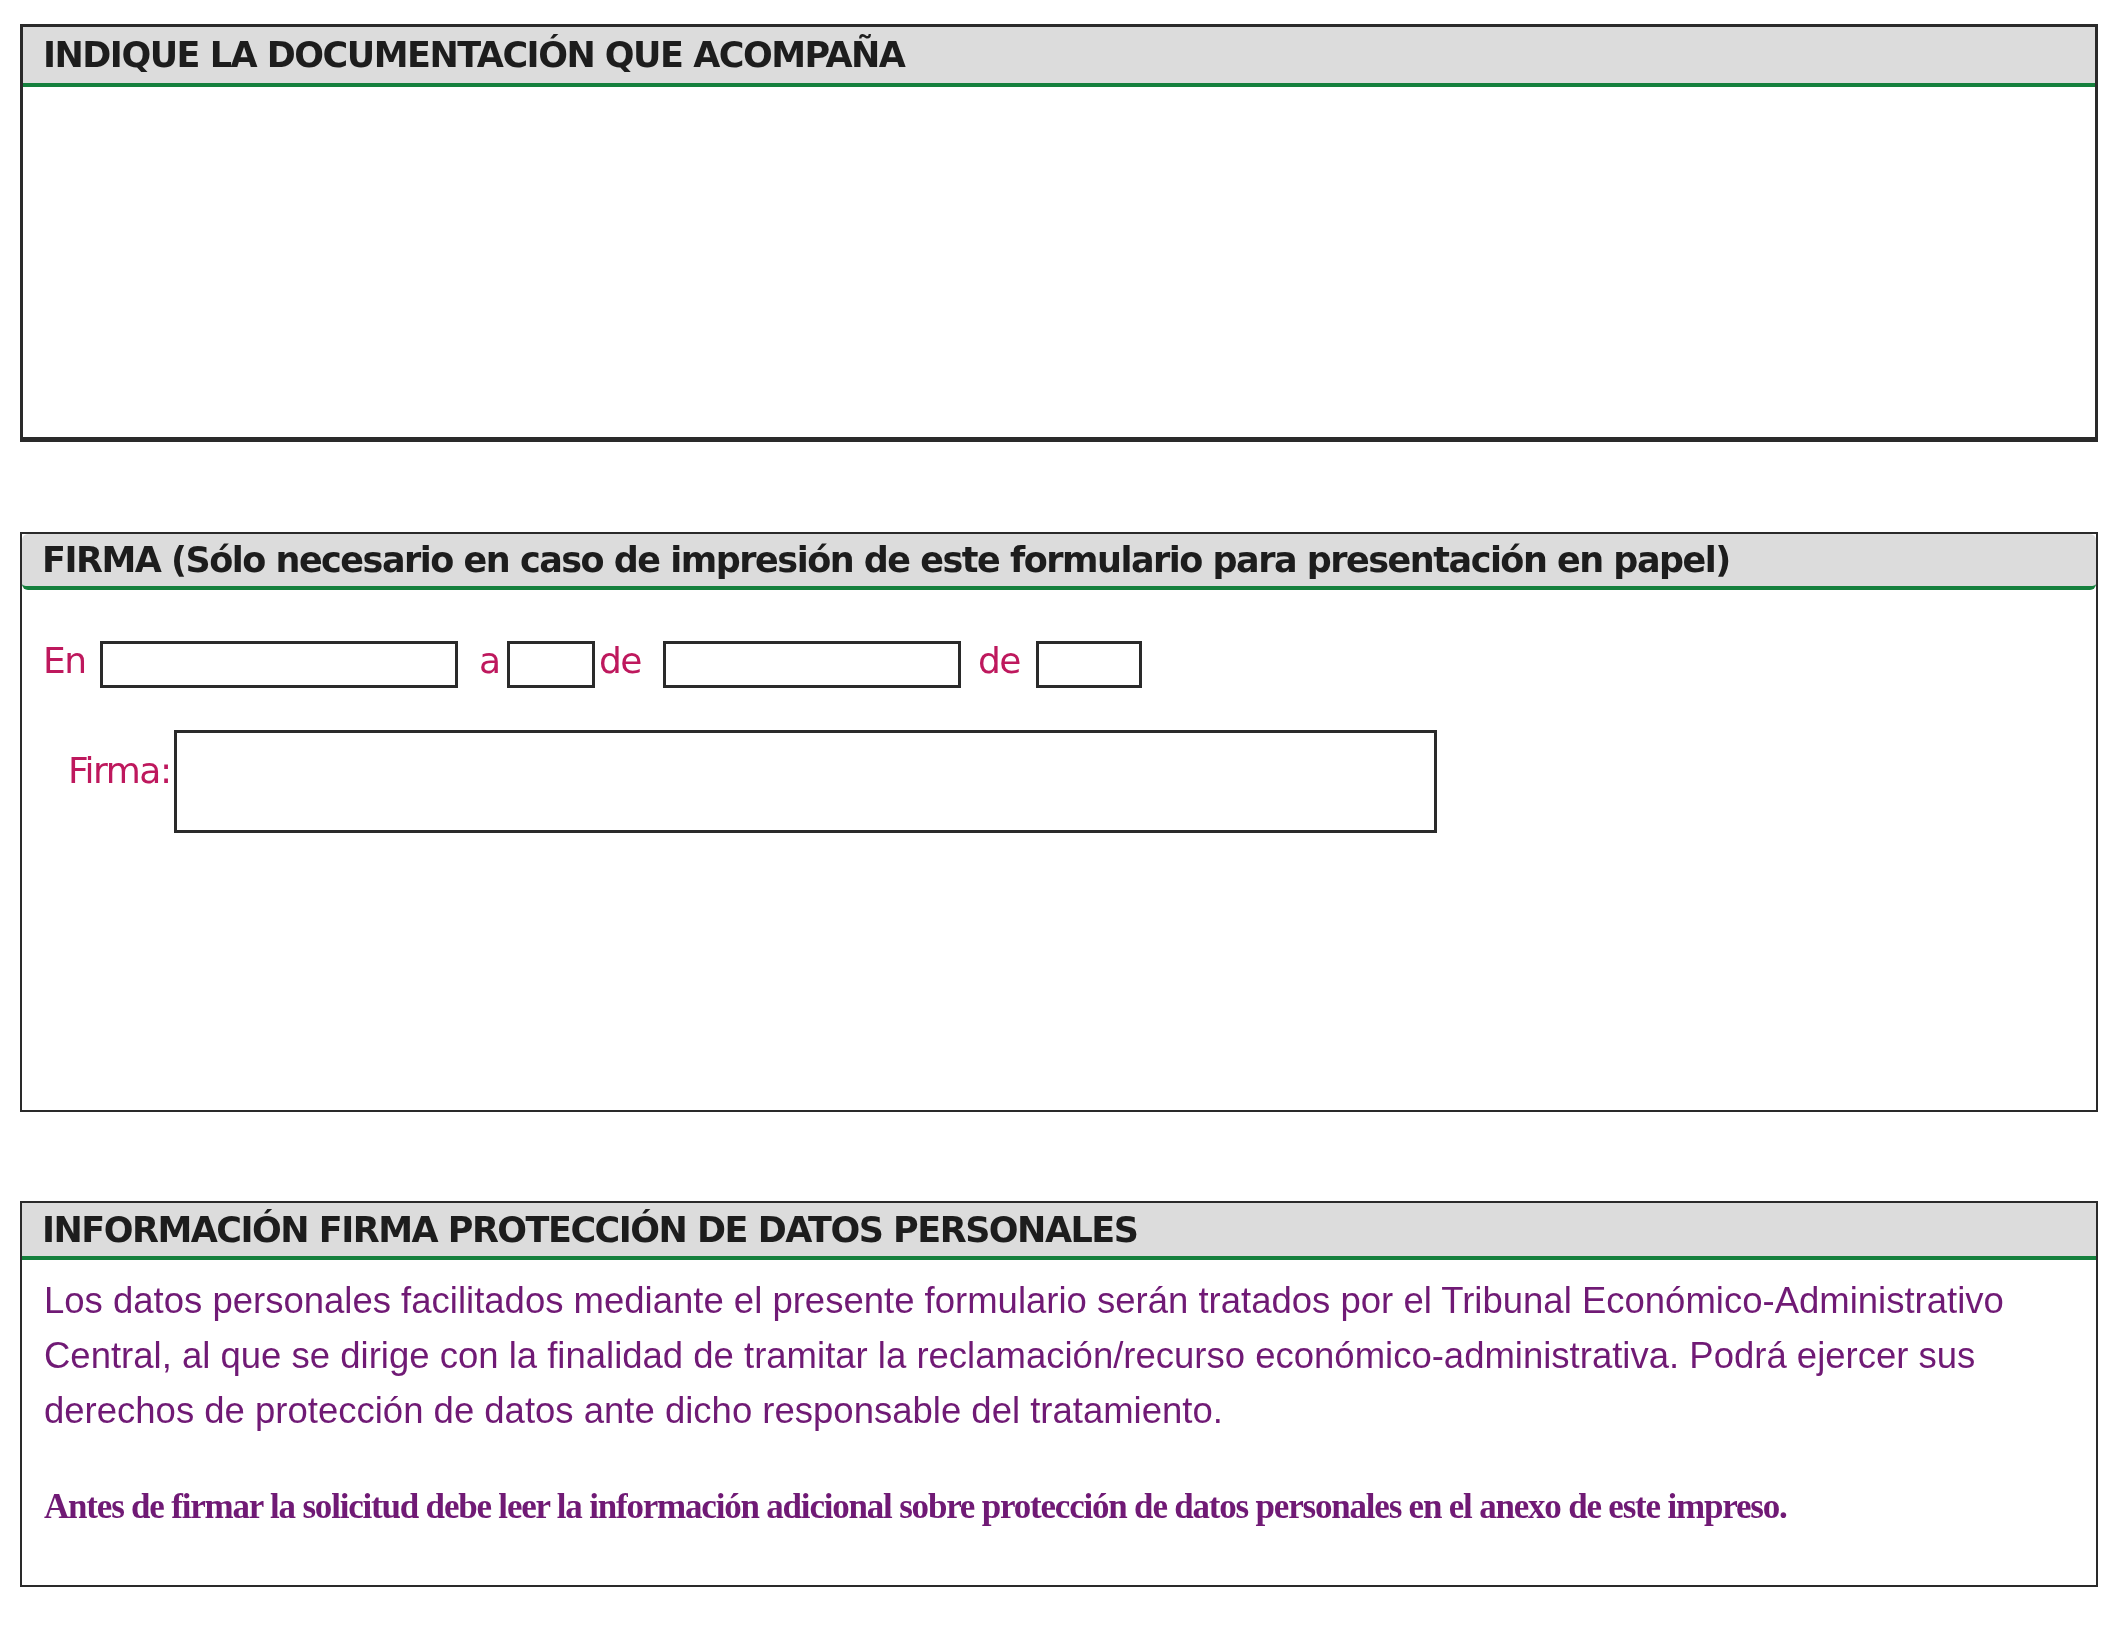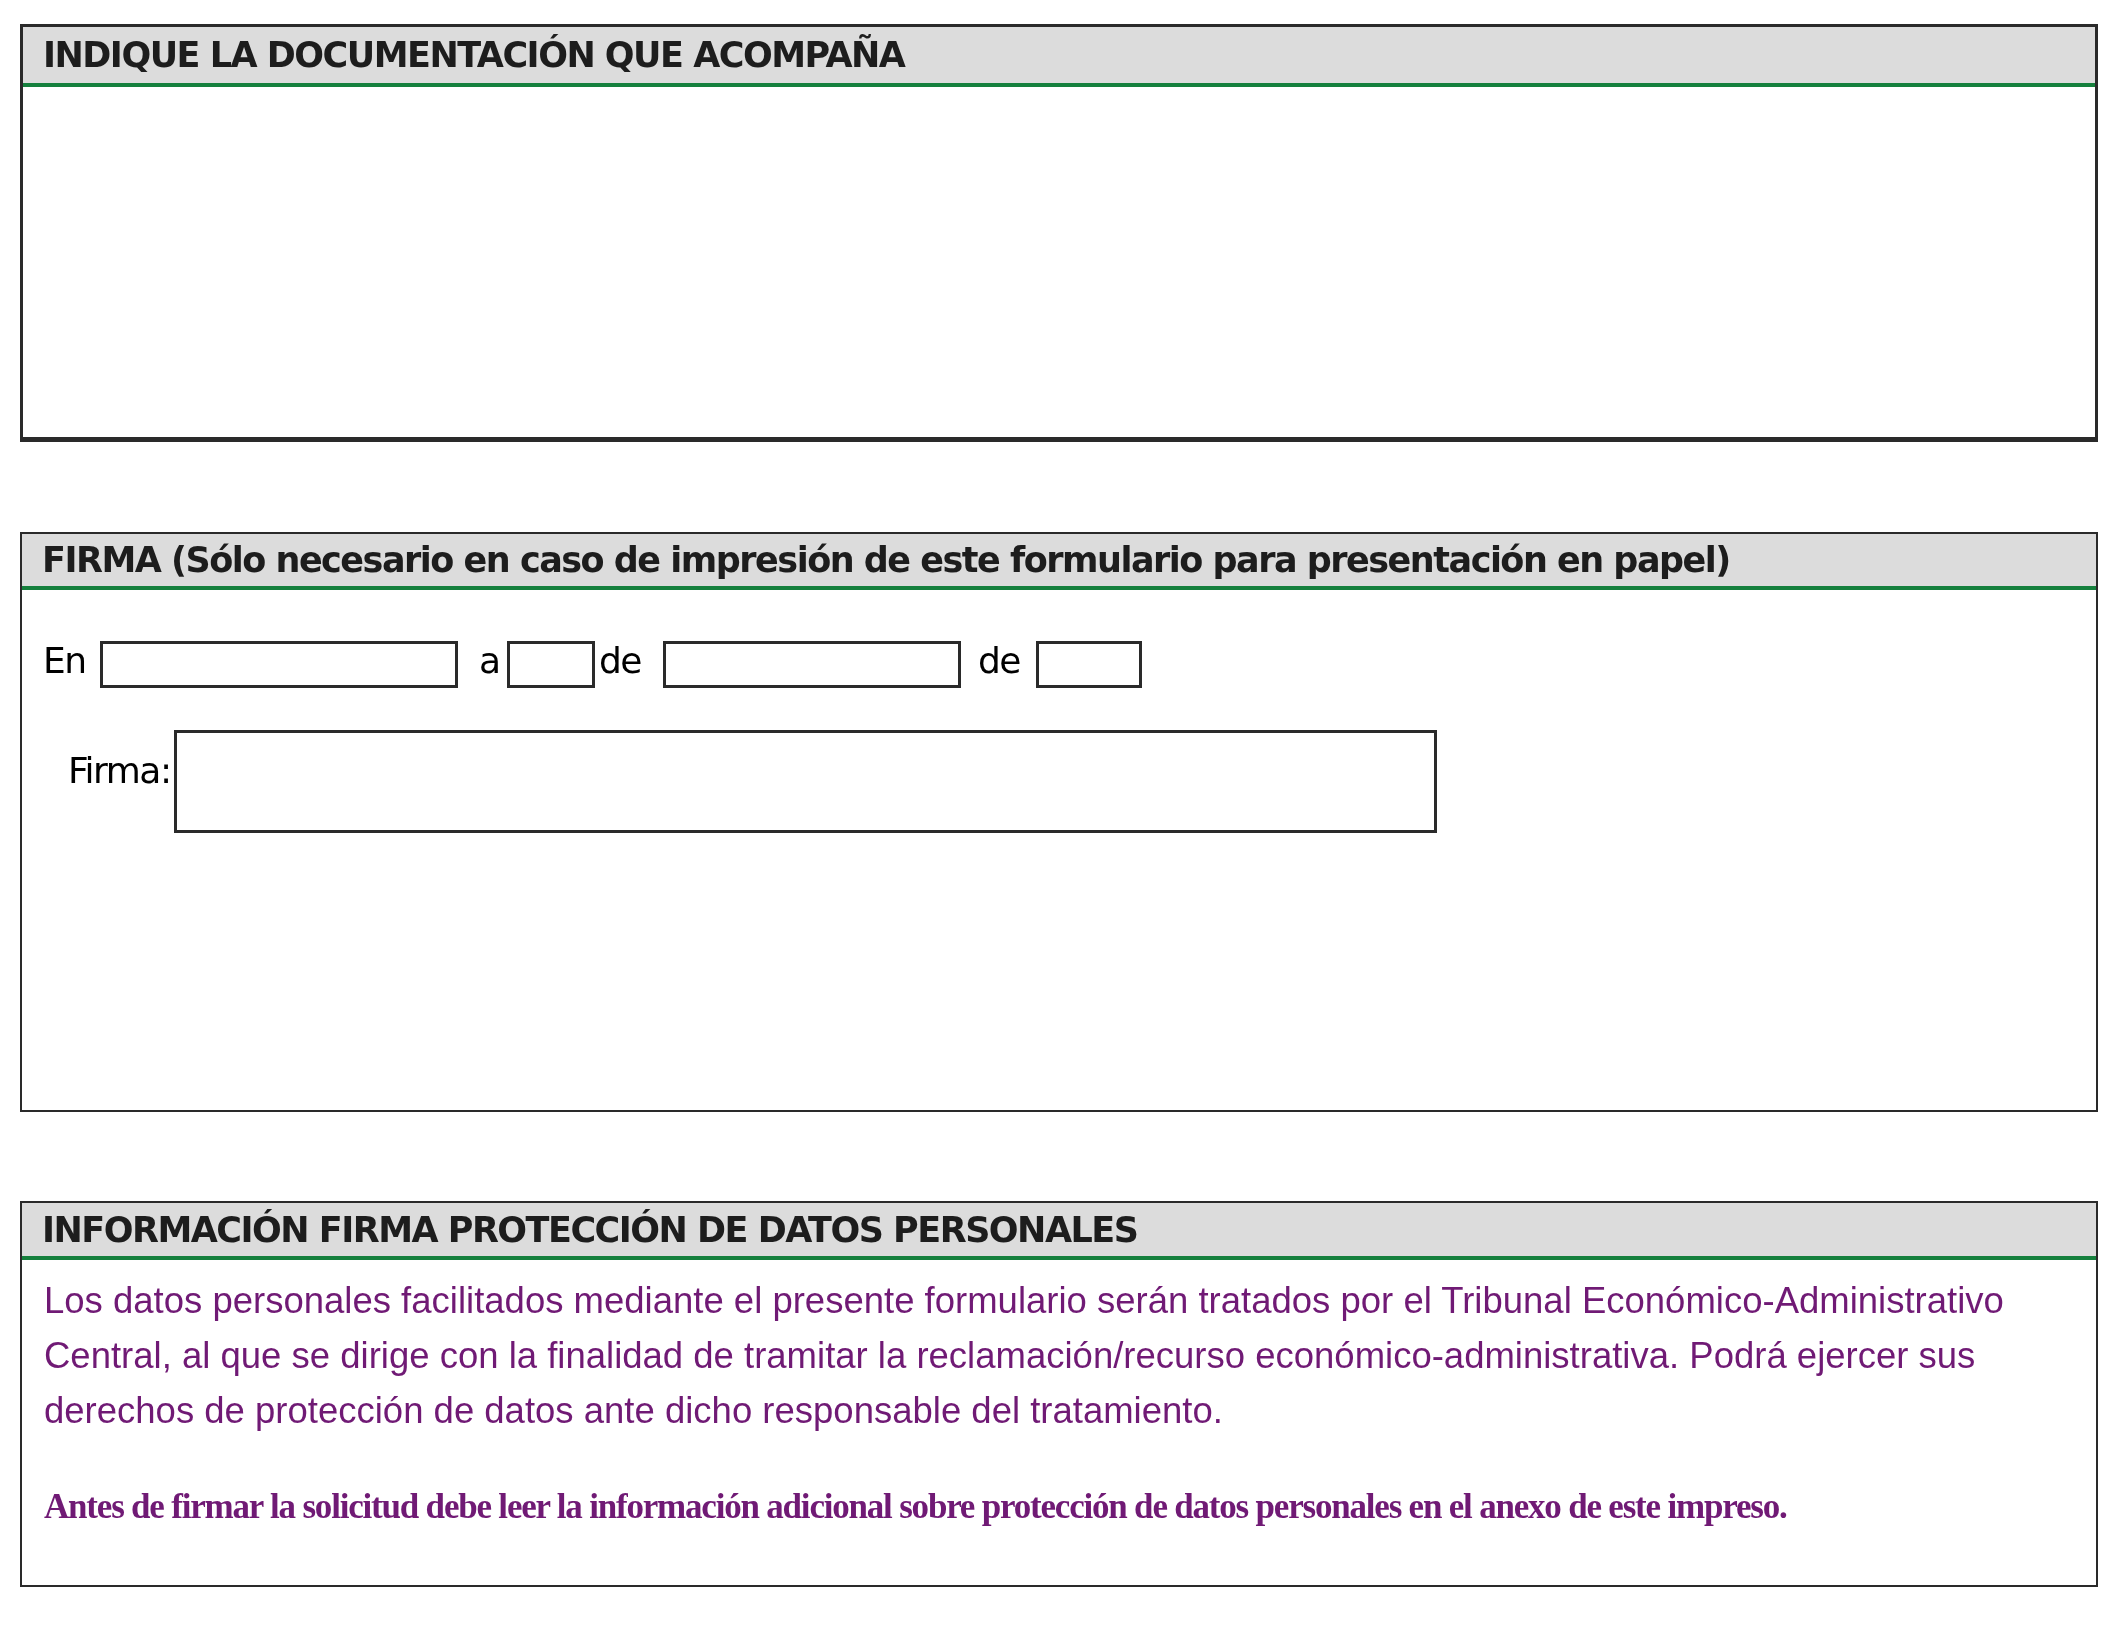--- a/index.html
+++ b/index.html
@@ -8,25 +8,25 @@
   .section { position:absolute; left:20px; width:2078px; box-sizing:border-box;
              border:2px solid #2a2a2a; background:#fff; }
   .sec-header { position:absolute; left:0; right:0; top:0; box-sizing:border-box;
                 background:#dcdcdc; border-bottom:4px solid #15803d;
                 font-family:"DejaVu Sans", sans-serif; font-weight:bold;
                 font-size:35px; letter-spacing:-1.5px; padding-left:20px;
                 display:flex; align-items:center; white-space:nowrap; }
   #sec-docs { top:24px; height:418px; border-width:3px; border-bottom-width:5px; }
   #sec-docs .sec-header { height:60px; border-bottom-width:4px; }
   #sec-firma { top:532px; height:580px; }
-  #sec-firma .sec-header { height:56px; }
+  #sec-firma .sec-header { height:56px;border-radius:6px; }
   #sec-info { top:1201px; height:386px; }
   #sec-info .sec-header { height:57px; }
   .lbl { position:absolute; font-family:"DejaVu Sans", sans-serif; font-size:36px;
-         letter-spacing:-1.5px; color:#000000; }
+         letter-spacing:-1.5px; color:#be185d; }
   .field { position:absolute; box-sizing:border-box; border:3px solid #2a2a2a; background:#fff; }
   .para { position:absolute; left:22px; right:30px; font-size:36.5px; line-height:55px; color:#701a75; }
   .para.bold { font-family:Liberation Serif, serif; font-weight:bold; font-size:35px;
                letter-spacing:-1.2px; line-height:55px; }
 </style>
 </head>
 <body>
 
 <div class="section" id="sec-docs">
   <div class="sec-header">INDIQUE LA DOCUMENTACIÓN QUE ACOMPAÑA</div>

